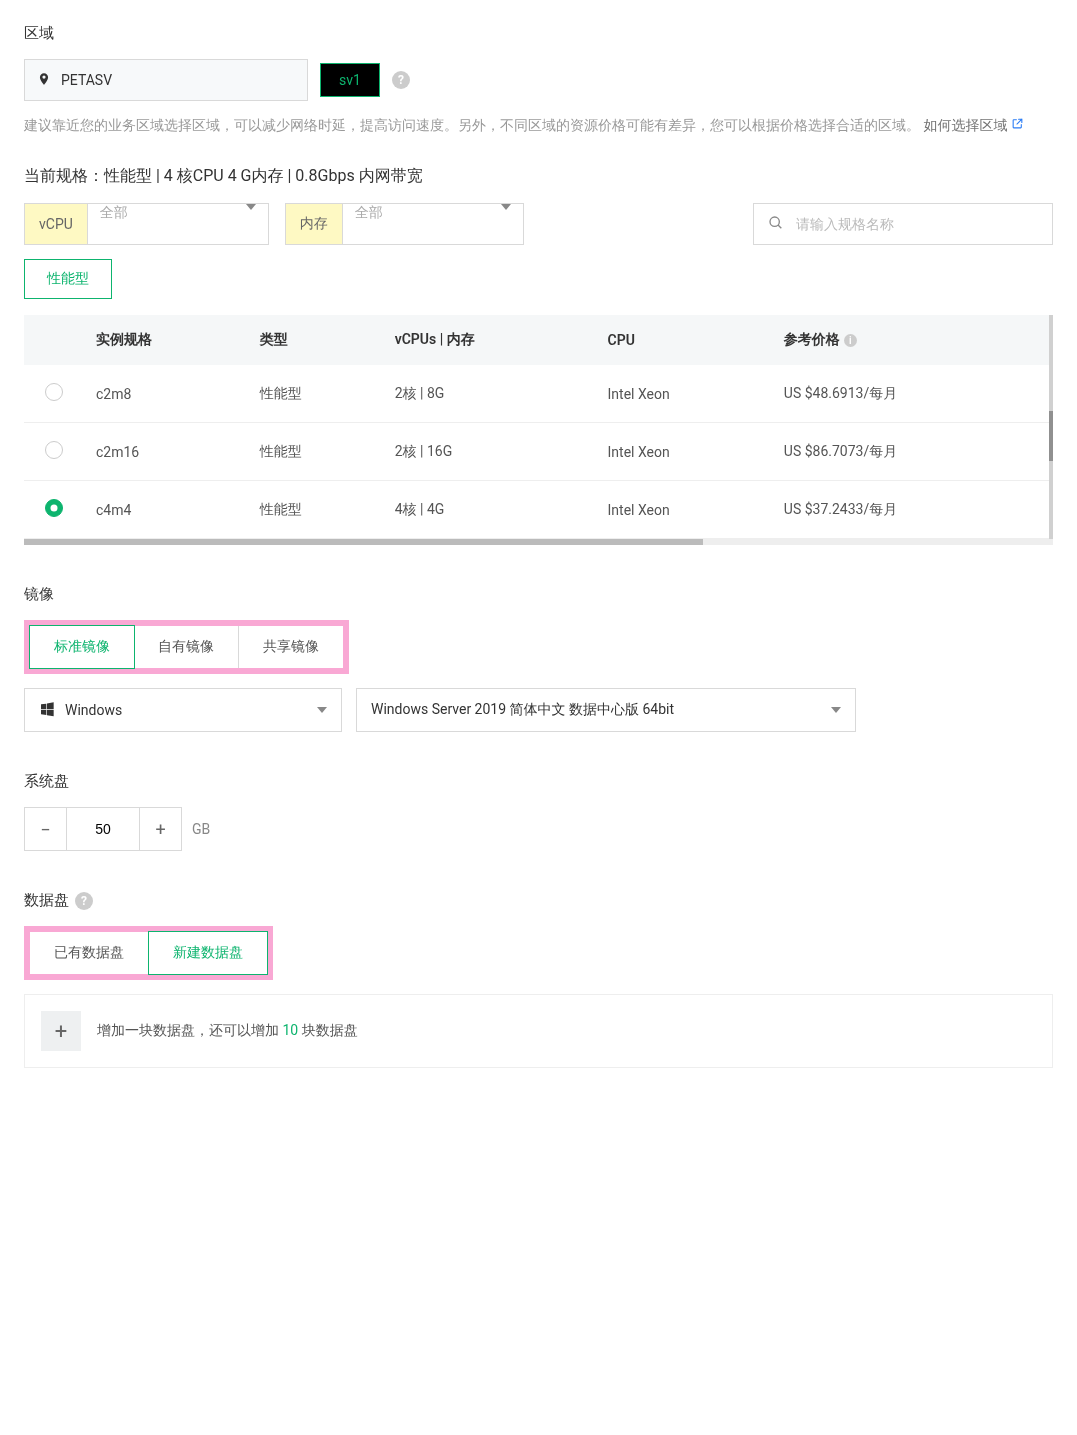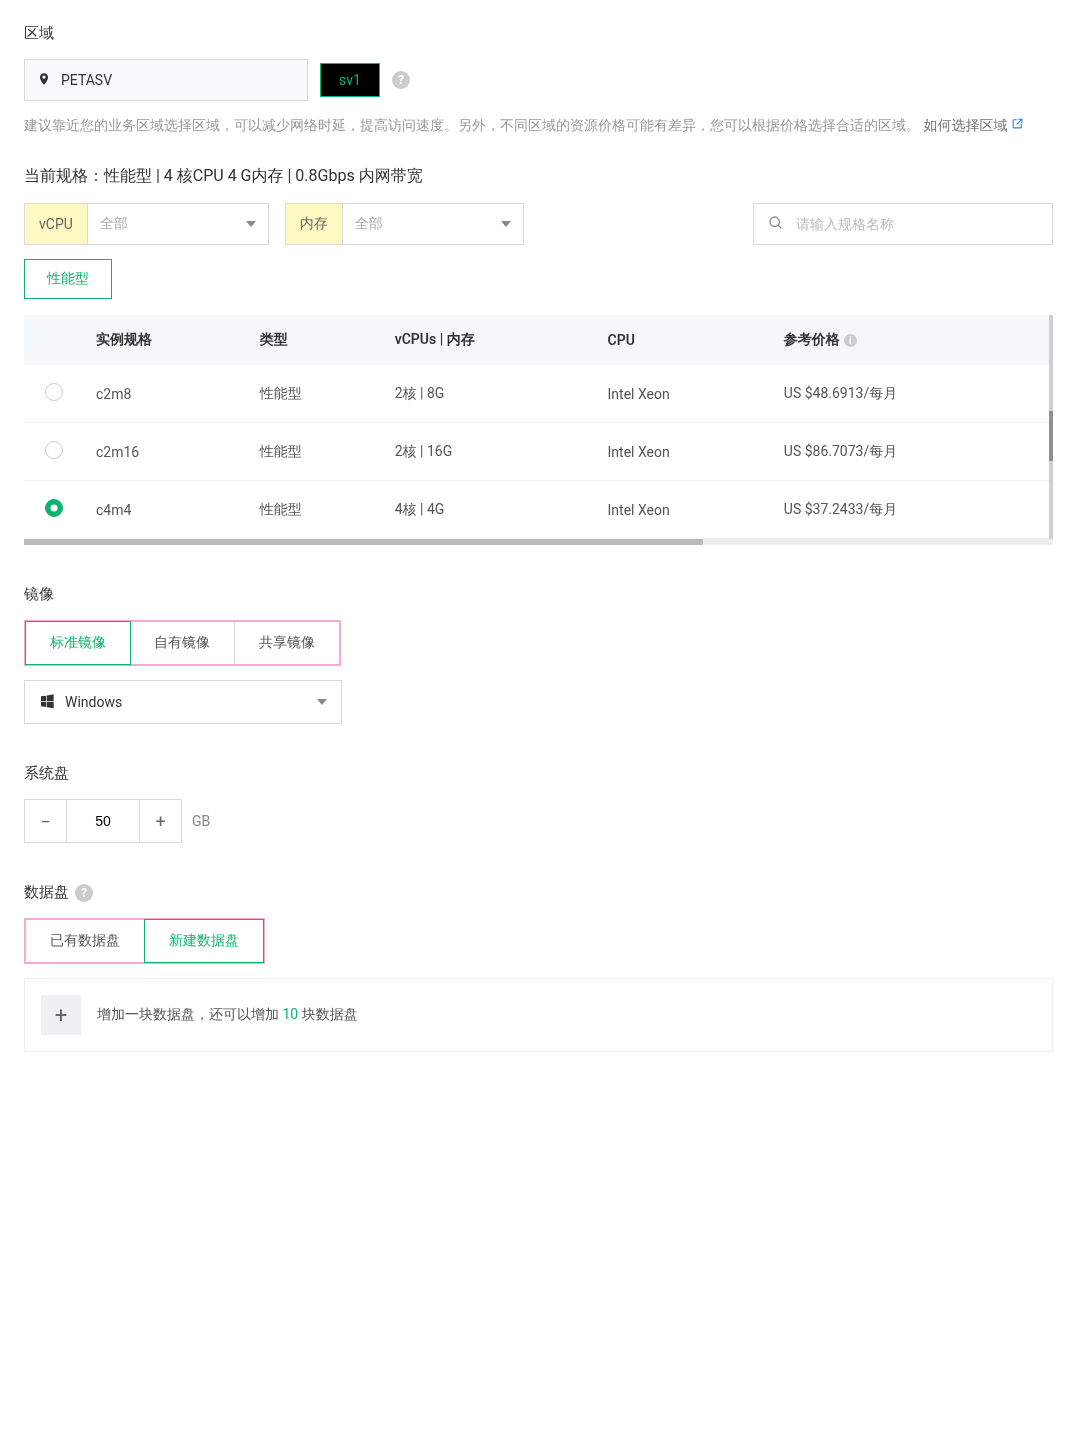--- a/index.html
+++ b/index.html
@@ -89,21 +89,20 @@
     .combo-label {
       padding: 0 14px;
       display: flex;
       align-items: center;
       border-right: 1px solid #d9d9d9;
       color: #666;
       background: #fef9c3;
     }
     .combo-select {
       display: flex;
-      align-items: center;
       justify-content: space-between;
       padding: 0 12px;
       color: #aaa;
       cursor: pointer;
       flex: 1;
       min-width: 180px;
     }
     .caret { width: 0; height: 0; border-left: 5px solid transparent; border-right: 5px solid transparent; border-top: 6px solid #888; }
     .search-box {
       flex: 1;
@@ -201,21 +200,21 @@
     .hscroll-thumb {
       height: 6px;
       width: 66%;
       background: #bbb;
       position: absolute;
       left: 0;
     }
     .section-gap { height: 40px; }
     .tab-group {
       display: flex;
-      border: 2px solid #f9a8d4;
+      border: 6px solid #f9a8d4;
       width: fit-content;
       margin-bottom: 14px;
     }
     .tab-item {
       padding: 12px 24px;
       cursor: pointer;
       border-right: 1px solid #d9d9d9;
       color: #555;
     }
     .tab-item:last-child { border-right: none; }
@@ -417,20 +416,24 @@
     <div class="os-label">
       <span class="win-icon">
         <svg viewBox="0 0 24 24">
             <path d="M3 5l8-1v8H3V5zm9-1.2L22 2v10H12V3.8zM3 13h8v8l-8-1v-7zm9 0h10v10l-10-1.5V13z"></path>
           </svg>
       </span>
       <span>Windows</span>
     </div>
     <span class="caret"></span>
   </div>
+  <div class="drop ver-select">
+    <span>Windows Server 2019 简体中文 数据中心版 64bit</span>
+    <span class="caret"></span>
+  </div>
 </div>
 
 <div class="section-gap"></div>
 
 
 <div class="section-label">系统盘</div>
 <div class="stepper">
   <div class="stepper-box">
     <div class="step-btn">−</div>
     <input class="step-val" value="50" style="">

